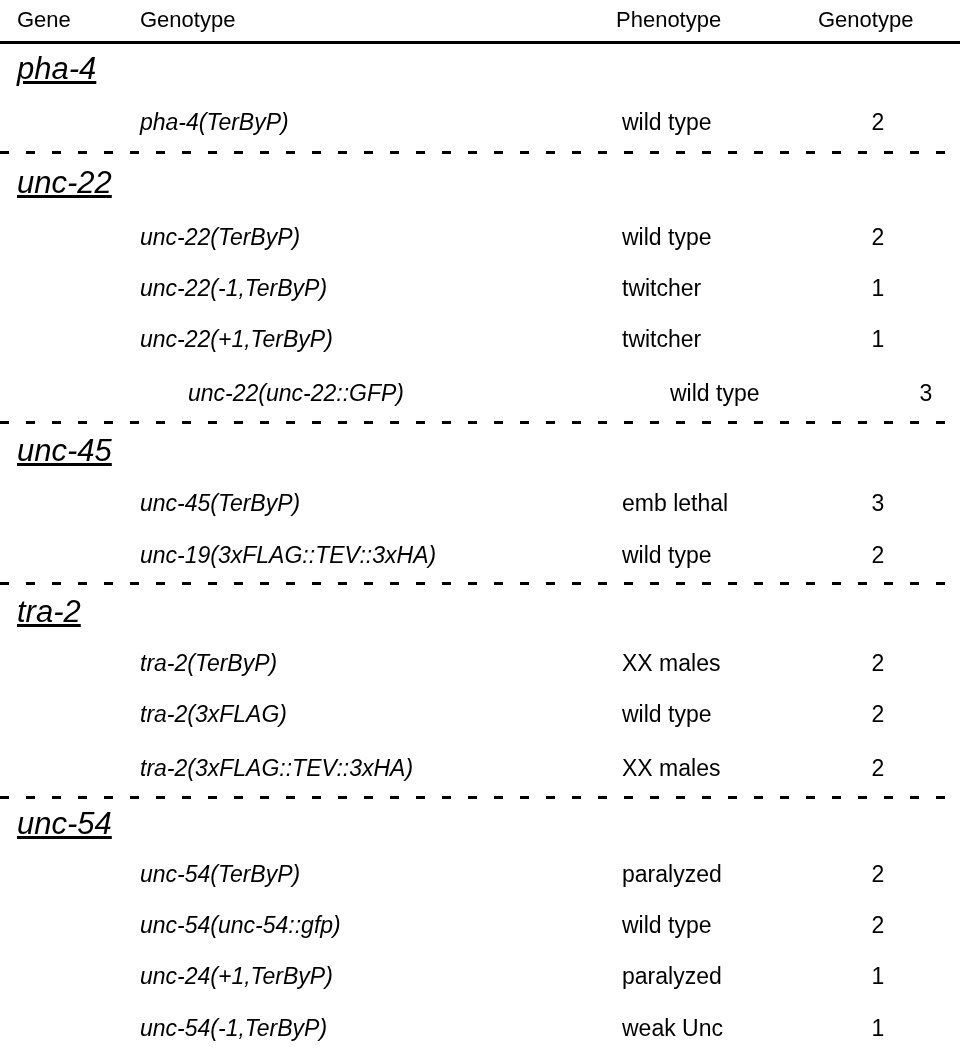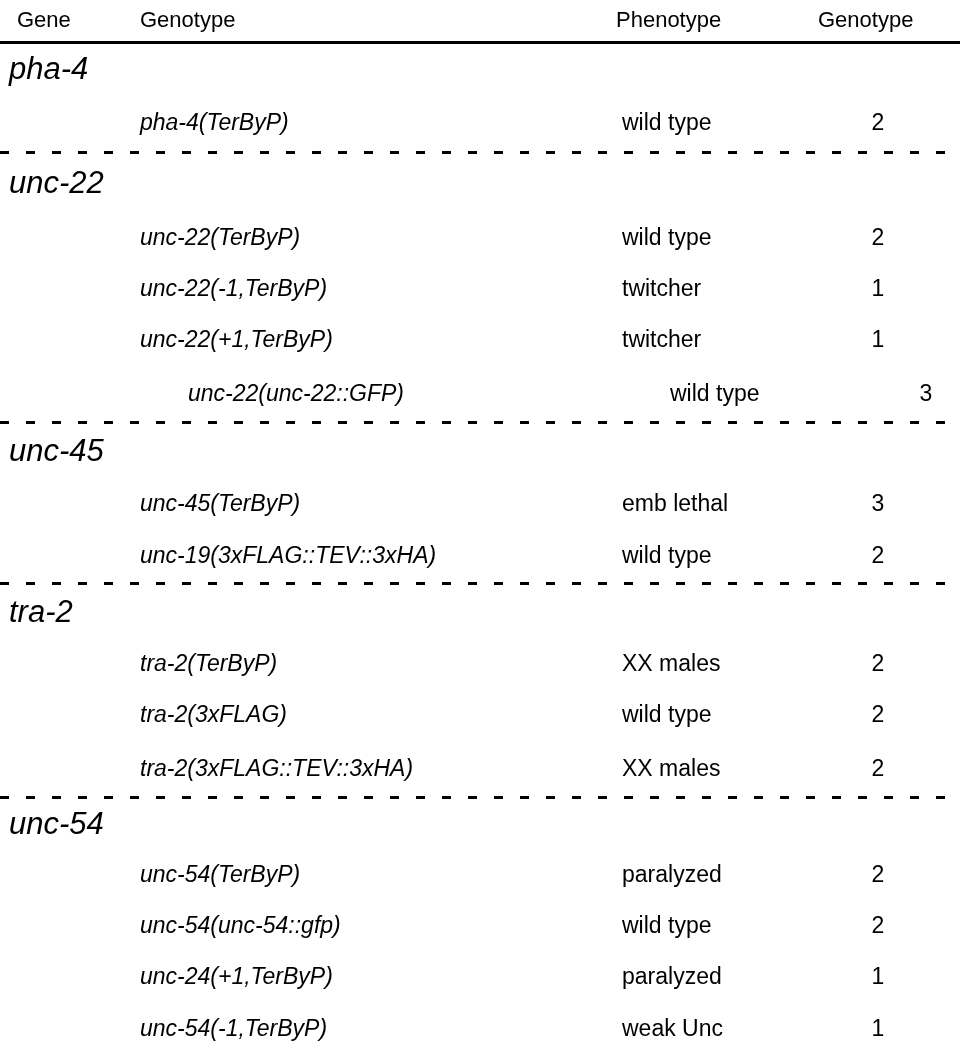--- a/index.html
+++ b/index.html
@@ -64,22 +64,23 @@
     position: relative;
   }
 
   .gene-heading {
     position: relative;
     height: 52px;
     font-size: 31px;
     line-height: 52px;
     font-style: italic;
     white-space: nowrap;
-    padding-left: 9px;
+    padding-left: 17px;
     box-sizing: border-box;
+    text-decoration: underline;
   }
 
   .data-row {
     position: relative;
     height: 51px;
   }
   .data-row .cell {
     position: absolute;
     top: 0;
     font-size: 23px;

